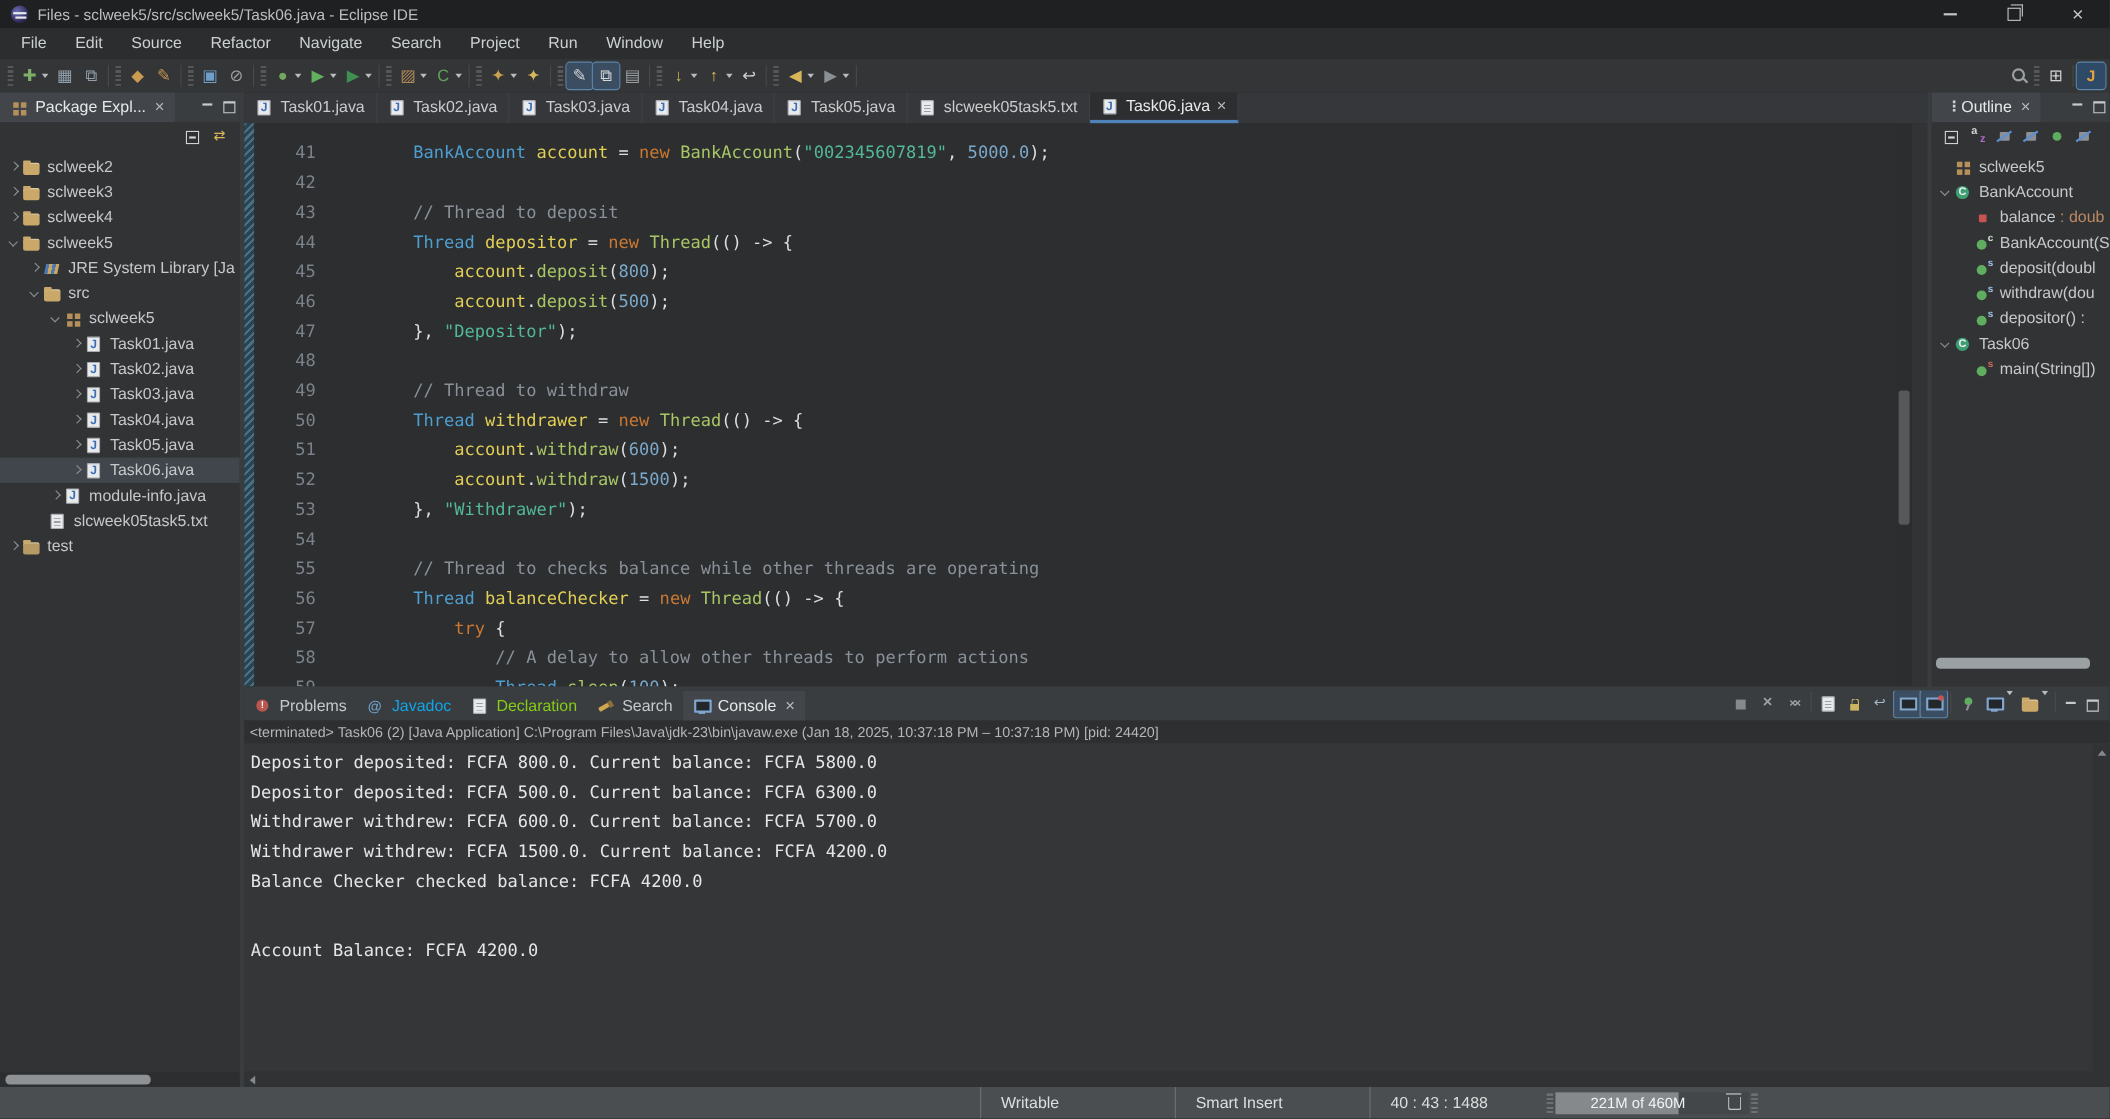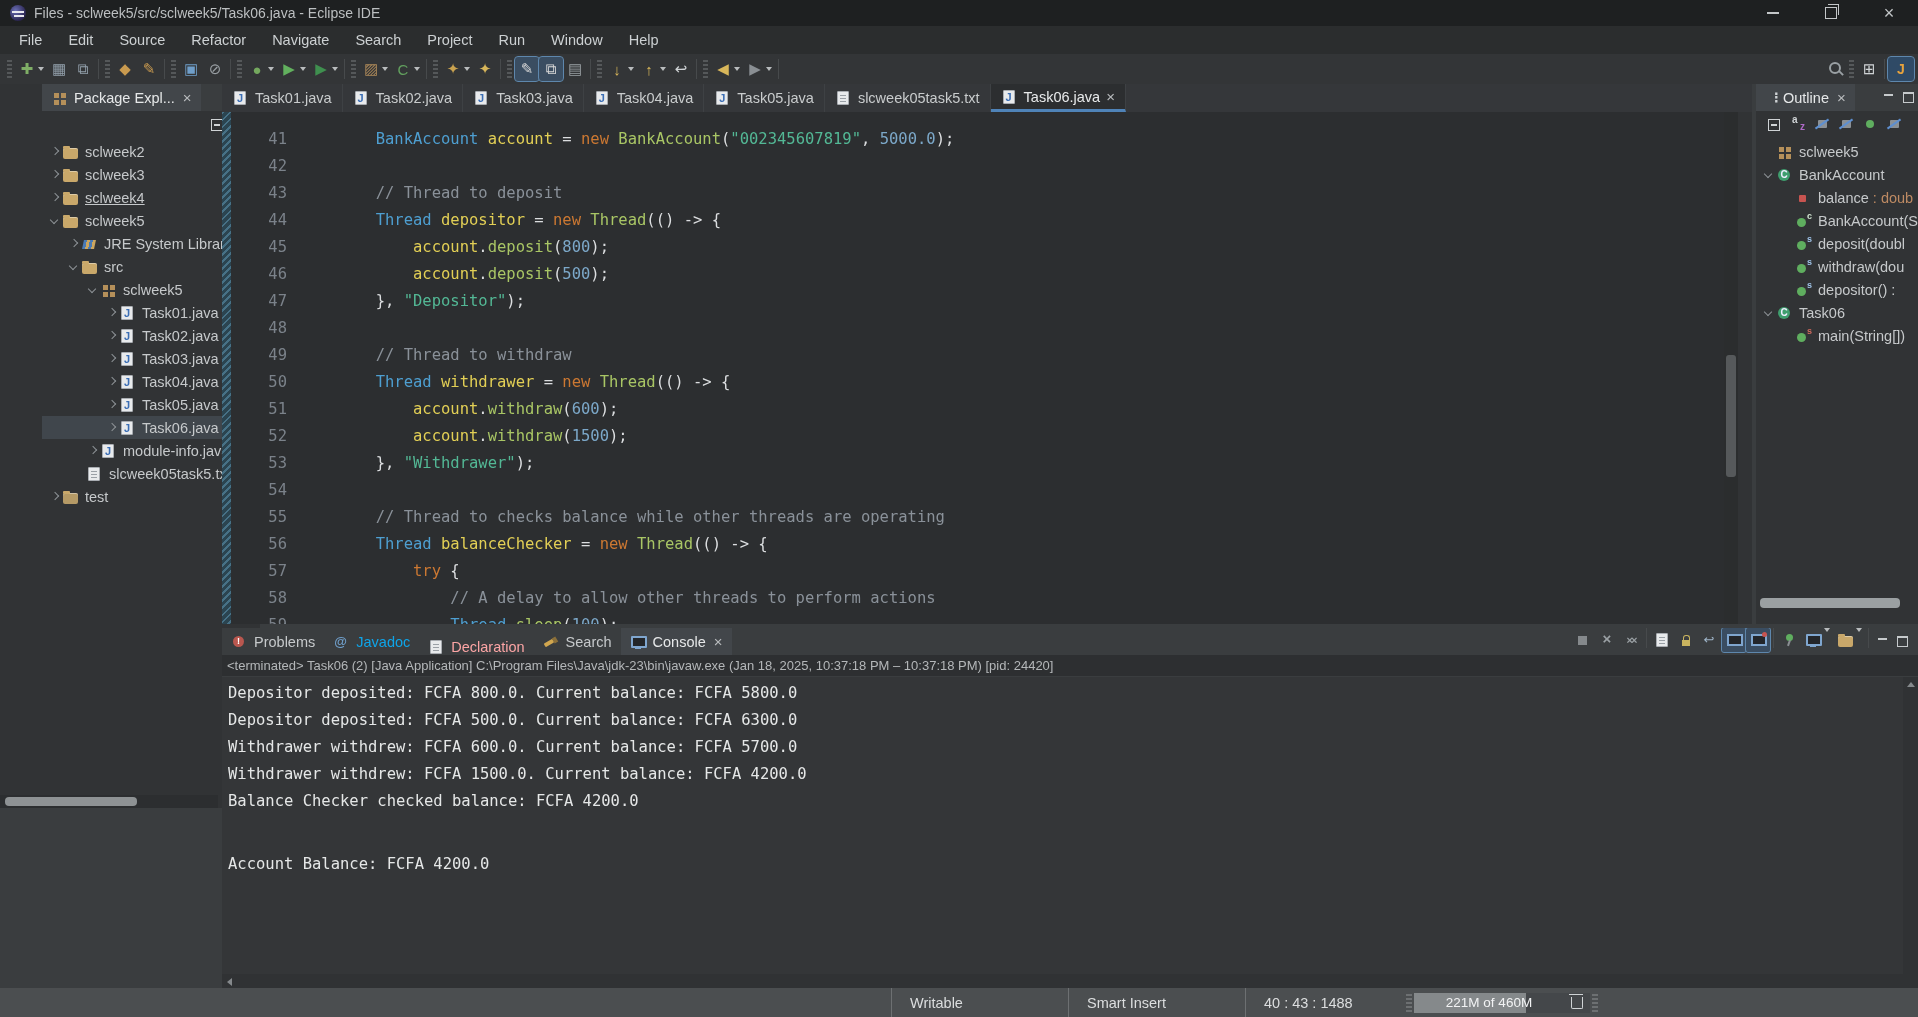--- a/index.html
+++ b/index.html
@@ -30,21 +30,21 @@
   .tbico.hl{background:#3a4d61;outline:1px solid #5e87ad;}
   .caret{width:0;height:0;border-left:3px solid transparent;border-right:3px solid transparent;border-top:4px solid #b9bcbe;margin:0 3px 0 -1px;flex:none;}
   .tb-right{margin-left:auto;display:flex;align-items:center;padding-right:4px;}
   .persp-java{background:#2f4a66;outline:1px solid #5e87ad;color:#e8a33d;font-weight:bold;font-size:14px;width:26px;}
   .magnifier{width:20px;height:20px;position:relative;}
   .magnifier::before{content:"";position:absolute;left:3px;top:3px;width:8px;height:8px;border:2px solid #9aa0a4;border-radius:50%;}
   .magnifier::after{content:"";position:absolute;left:12px;top:13px;width:6px;height:2px;background:#9aa0a4;transform:rotate(45deg);}
   
   .workbench{flex:1;position:relative;background:#3a3d3f;}
   .panel{position:absolute;background:#313335;overflow:hidden;}
-  #explorer{left:0;top:0;width:218px;height:724px;padding-left:42px;}
+  #explorer{left:0;top:0;width:218px;height:904px;}
   #editor{left:222px;top:0;width:1530px;height:540px;background:#2c2e30;}
   #outline{left:1756px;top:0;width:162px;height:540px;}
   #consolev{left:222px;top:544px;width:1696px;height:360px;background:#343638;}
   
   .viewheader{height:27px;background:#3a3d3f;display:flex;align-items:stretch;flex:none;}
   .viewtab{display:flex;align-items:center;gap:6px;padding:0 9px;font-size:14.5px;color:#e6e8e9;background:#42464a;}
   .viewtab .close{color:#b9bcbe;font-size:15px;margin-left:2px;}
   .vh-sp{flex:1}
   .vh-btn{width:20px;display:flex;align-items:center;justify-content:center;}
   .gl-min{width:9px;height:2px;background:#c6cacc;margin-top:-6px;}
@@ -274,21 +274,21 @@
           <div class="trow" style="padding-left: 6px;">
             <span class="chev closed"></span>
             <span class="ic" data-icon="java-project"></span>
             <span class="lbl">sclweek2</span>
           </div>
           <div class="trow" style="padding-left: 6px;">
             <span class="chev closed"></span>
             <span class="ic" data-icon="java-project"></span>
             <span class="lbl">sclweek3</span>
           </div>
-          <div class="trow" style="padding-left: 6px; text-decoration: underline;">
+          <div class="trow" style="padding-left: 6px;">
             <span class="chev closed"></span>
             <span class="ic" data-icon="java-project"></span>
             <span class="lbl">sclweek4</span>
           </div>
           <div class="trow" style="padding-left: 6px;">
             <span class="chev open"></span>
             <span class="ic" data-icon="java-project"></span>
             <span class="lbl">sclweek5</span>
           </div>
           <div class="trow" style="padding-left: 25px;">
@@ -498,21 +498,21 @@
     <div class="panel" id="consolev">
       <div class="viewheader" id="contabs">
           <div class="viewtab" style="background: transparent; color: rgb(198, 201, 203);">
             <span class="ic" data-icon="problems"></span>
             <span>Problems</span>
           </div>
           <div class="viewtab" style="background: transparent; color: #0ea5e9;">
             <span class="ic" data-icon="javadoc"></span>
             <span>Javadoc</span>
           </div>
-          <div class="viewtab" style="background: transparent; color: #fca5a5; align-items: flex-end;">
+          <div class="viewtab" style="background: transparent; color: #84cc16;">
             <span class="ic" data-icon="declaration"></span>
             <span>Declaration</span>
           </div>
           <div class="viewtab" style="background: transparent; color: rgb(198, 201, 203);">
             <span class="ic" data-icon="search-flash"></span>
             <span>Search</span>
           </div>
           <div class="viewtab">
             <span class="ic" data-icon="console-monitor"></span>
             <span>Console</span>

